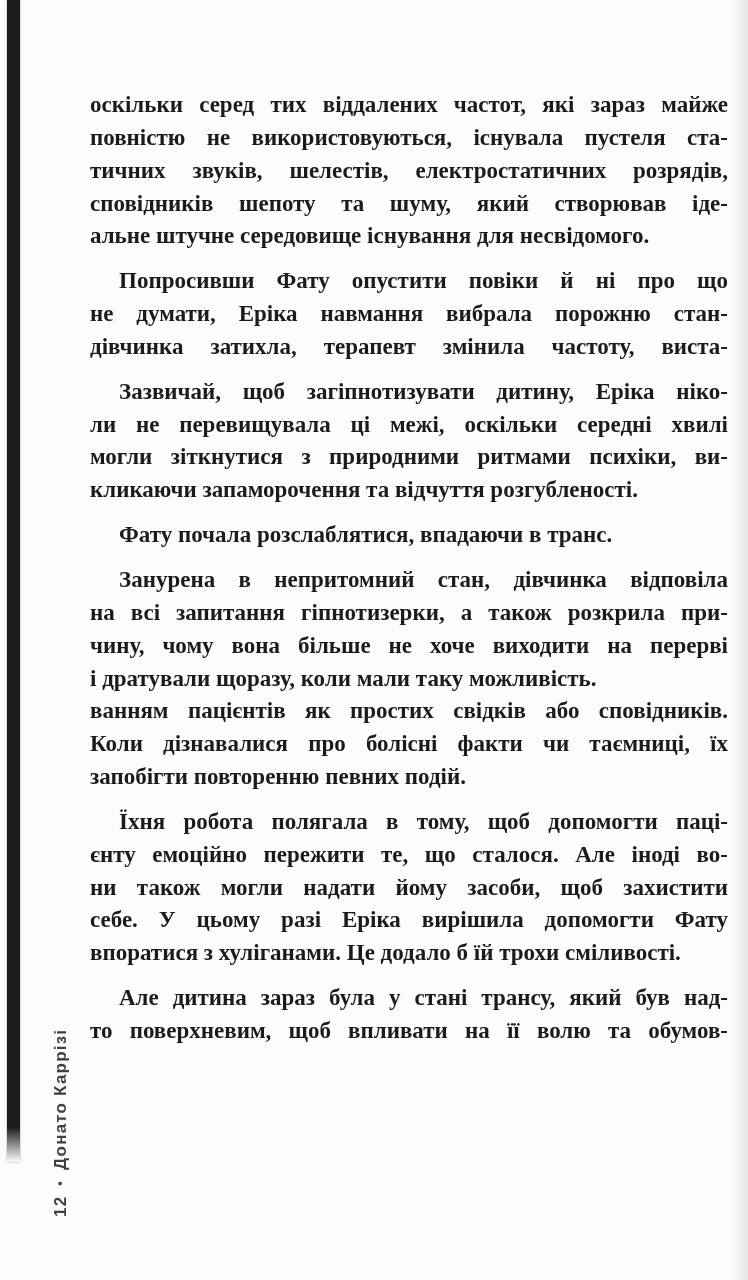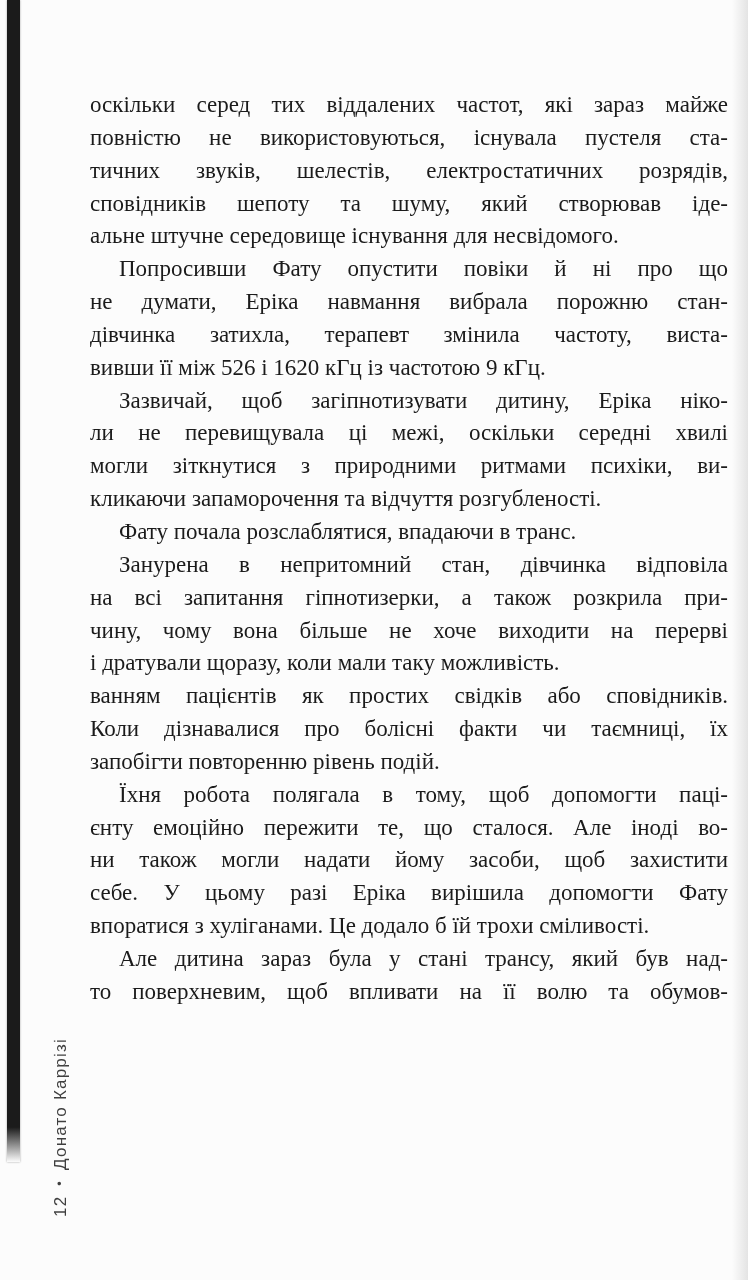--- a/index.html
+++ b/index.html
@@ -3,20 +3,21 @@
 <meta charset="utf-8">
 <style>
   html, body { margin: 0; padding: 0; background: #e9e9e9; }
   .stage {
     position: relative;
     width: 748px;
     height: 1280px;
     background: var(--page-bg, #fcfcfc);
     overflow: hidden;
     font-family: "Liberation Serif", serif;
+    font-weight: bold;
   }
   
   .spine-bar {
     position: absolute;
     left: 7px;
     top: 0;
     width: 13px;
     height: 1162px;
     background: linear-gradient(to bottom,
       var(--spine, #1b1b1b) 0%,
@@ -39,21 +40,21 @@
     top: 89px;
     width: 638px;
     color: var(--ink, #1b1b1b);
     font-size: 23px;
     line-height: 32.85px;
   }
   .line {
     text-align: justify;
     text-align-last: justify;
   }
-  .line.indent { text-indent: 29px; }
+  .line.indent { text-indent: 29px; margin-top: 12px; }
   .line.endline { text-align-last: left; }
   
   .side-label {
     position: absolute;
     left: 51px;
     top: 1217px;
     transform-origin: 0 0;
     transform: rotate(-90deg);
     white-space: nowrap;
     font-family: "Liberation Sans", sans-serif;
@@ -77,33 +78,32 @@
 
   <div class="text-block">
       <div class="line">оскільки серед тих віддалених частот, які зараз майже</div>
       <div class="line">повністю не використовуються, існувала пустеля ста-</div>
       <div class="line">тичних звуків, шелестів, електростатичних розрядів,</div>
       <div class="line">сповідників шепоту та шуму, який створював іде-</div>
       <div class="line endline">альне штучне середовище існування для несвідомого.</div>
       <div class="line indent">Попросивши Фату опустити повіки й ні про що</div>
       <div class="line">не думати, Еріка навмання вибрала порожню стан-</div>
       <div class="line">дівчинка затихла, терапевт змінила частоту, виста-</div>
-      <div class="line endline">вивши її між 526 і 1620 кГц із частотою 9 кГц.</div>
       <div class="line indent">Зазвичай, щоб загіпнотизувати дитину, Еріка ніко-</div>
       <div class="line">ли не перевищувала ці межі, оскільки середні хвилі</div>
       <div class="line">могли зіткнутися з природними ритмами психіки, ви-</div>
       <div class="line endline">кликаючи запаморочення та відчуття розгубленості.</div>
       <div class="line indent endline">Фату почала розслаблятися, впадаючи в транс.</div>
       <div class="line indent">Занурена в непритомний стан, дівчинка відповіла</div>
       <div class="line">на всі запитання гіпнотизерки, а також розкрила при-</div>
       <div class="line">чину, чому вона більше не хоче виходити на перерві</div>
       <div class="line endline">і дратували щоразу, коли мали таку можливість.</div>
       <div class="line">ванням пацієнтів як простих свідків або сповідників.</div>
       <div class="line">Коли дізнавалися про болісні факти чи таємниці, їх</div>
-      <div class="line endline">запобігти повторенню рівень подій.</div>
+      <div class="line endline">запобігти повторенню певних подій.</div>
       <div class="line indent">Їхня робота полягала в тому, щоб допомогти паці-</div>
       <div class="line">єнту емоційно пережити те, що сталося. Але іноді во-</div>
       <div class="line">ни також могли надати йому засоби, щоб захистити</div>
       <div class="line">себе. У цьому разі Еріка вирішила допомогти Фату</div>
       <div class="line endline">впоратися з хуліганами. Це додало б їй трохи сміливості.</div>
       <div class="line indent">Але дитина зараз була у стані трансу, який був над-</div>
       <div class="line">то поверхневим, щоб впливати на її волю та обумов-</div>
     </div>
 
   <div class="side-label">

